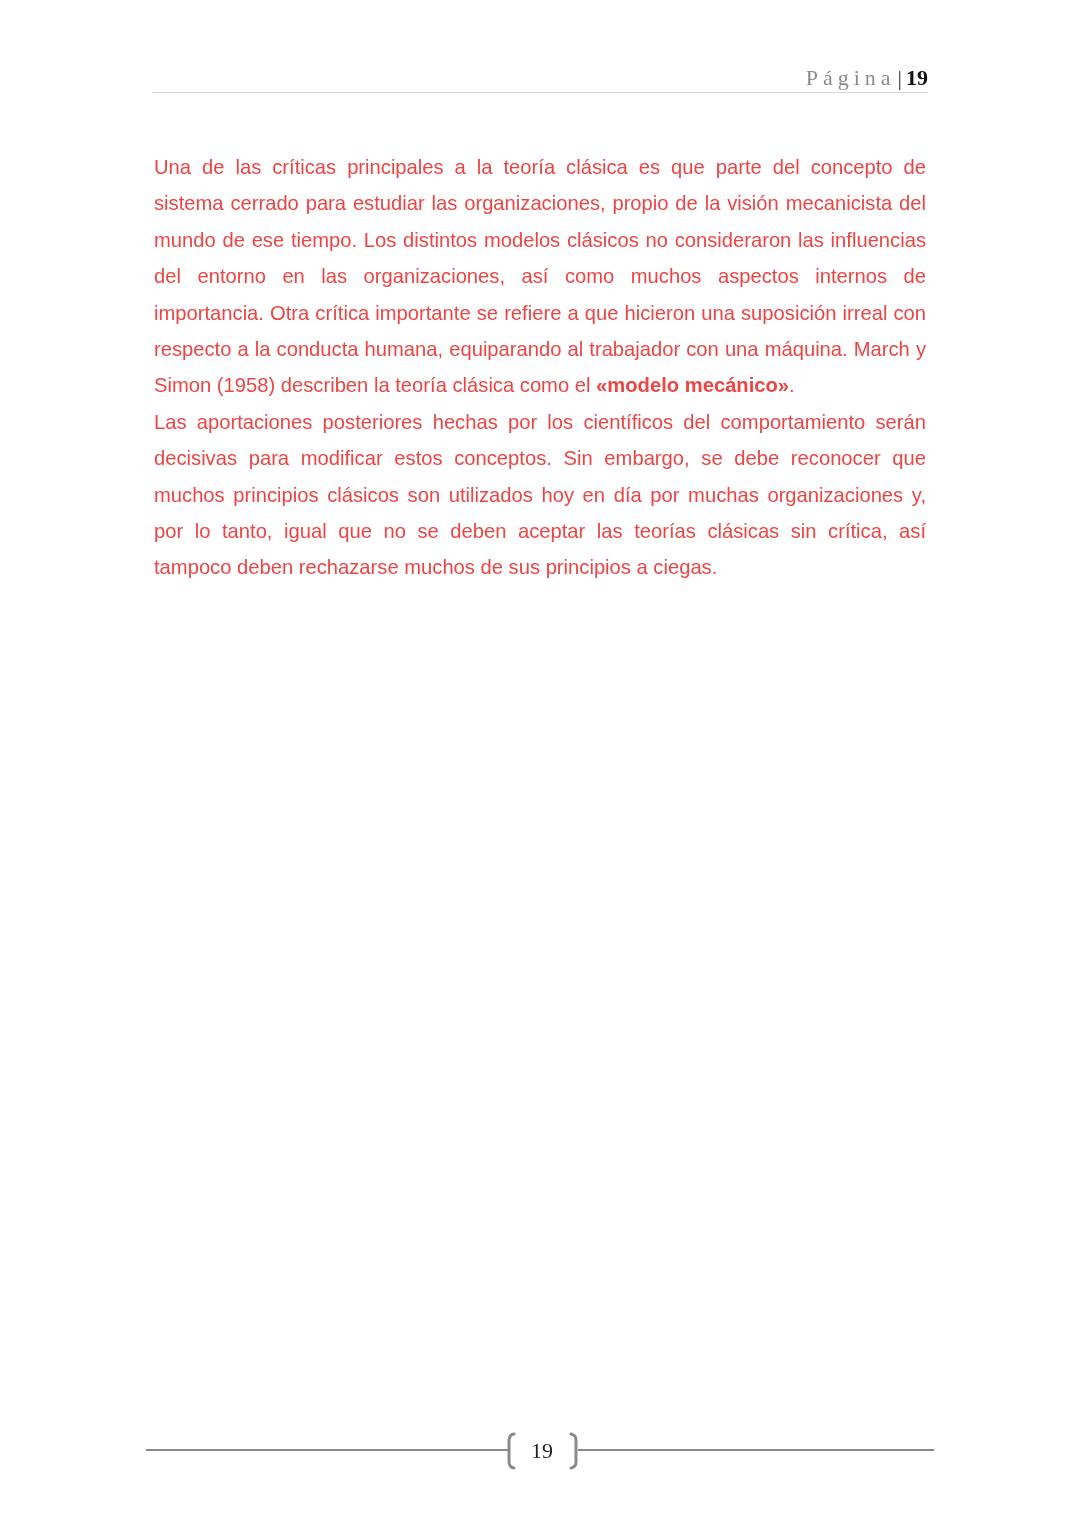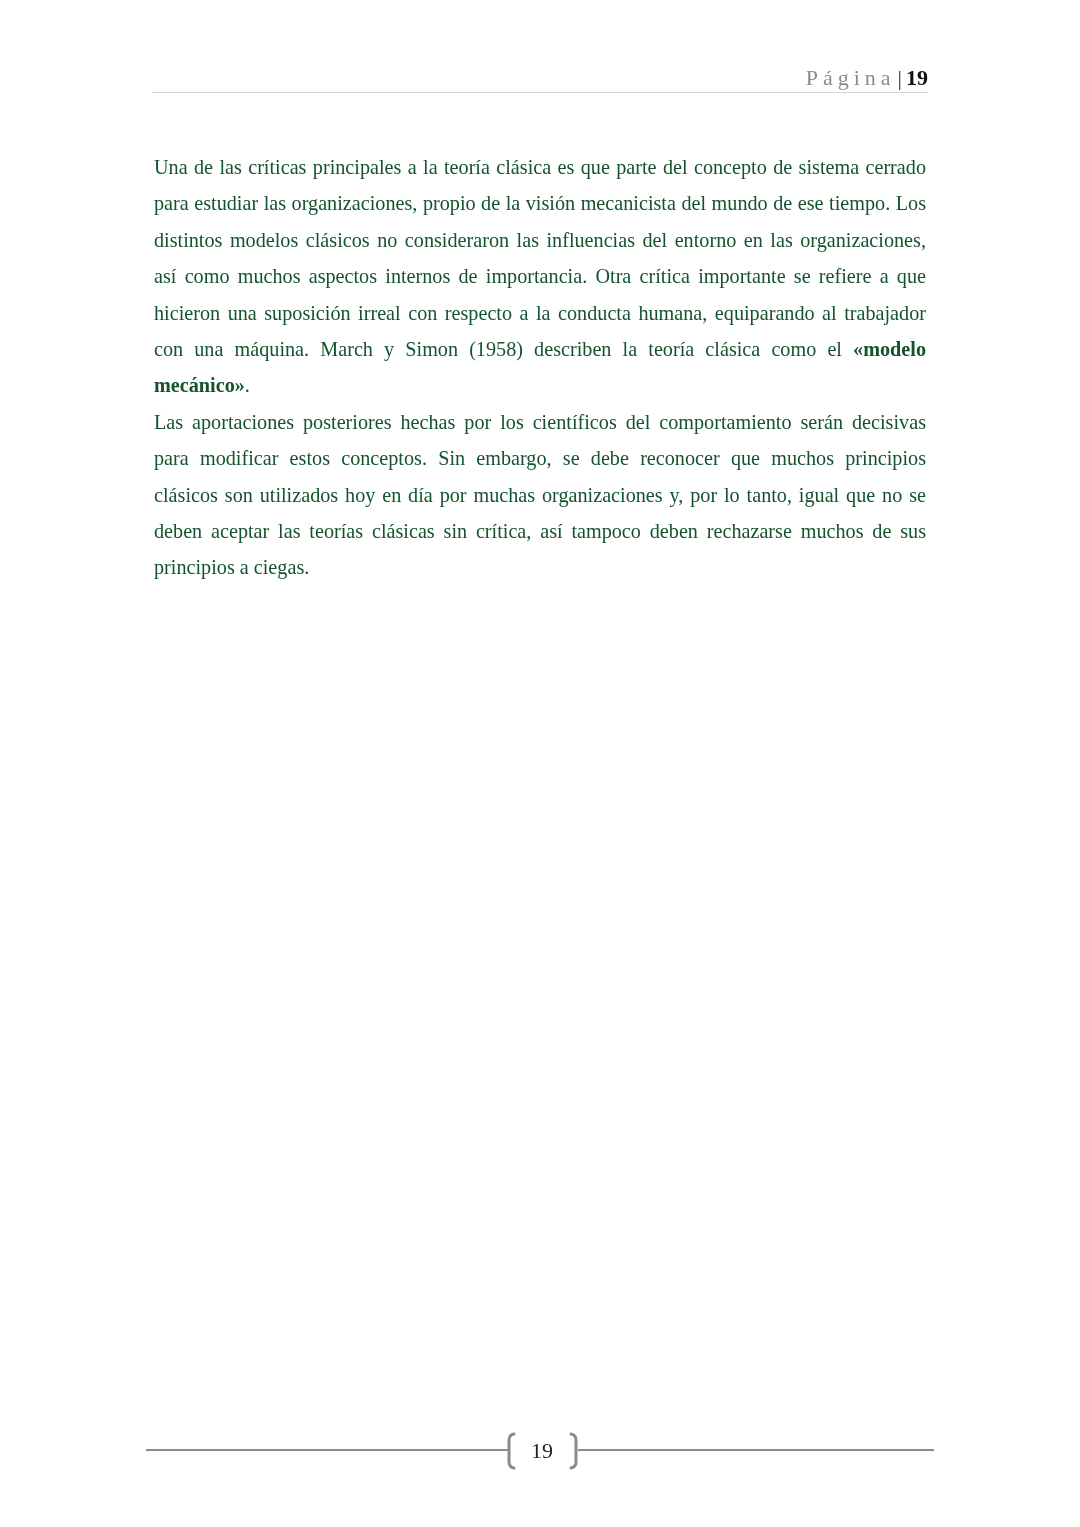--- a/index.html
+++ b/index.html
@@ -6,21 +6,21 @@
   body { width: 1080px; height: 1527px; position: relative; overflow: hidden; }
   .page { position: absolute; left: 0; top: 0; width: 1080px; height: 1527px; background: #fff; }
 
   .header { position: absolute; left: 152px; top: 64px; width: 776px; height: 28px; }
   .header-text { position: absolute; right: 0; top: 0; font-family: "Liberation Serif", "DejaVu Serif", serif; font-size: 22px; line-height: 28px; white-space: nowrap; }
   .header-label { color: #8c8c8c; letter-spacing: 5px; }
   .header-sep { color: #333; margin: 0 4px 0 2px; }
   .header-num { color: #111; font-weight: bold; }
   .header-rule { position: absolute; left: 152px; top: 92px; width: 776px; height: 1px; background: #d6d6d6; }
 
-  .body-text { position: absolute; left: 154px; top: 149px; width: 772px; font-family: Liberation Serif, serif; font-size: 20.2px; line-height: 36.4px; color: #14532d; text-align: justify; }
+  .body-text { position: absolute; left: 154px; top: 149px; width: 772px; font-family: Liberation Sans, sans-serif; font-size: 20.2px; line-height: 36.4px; color: #ef4444; text-align: justify; }
   .body-text p { margin: 0; }
   .body-text strong { font-weight: bold; }
 
   .footer { position: absolute; left: 146px; top: 1430px; width: 788px; height: 44px; }
   .footer-rule { position: absolute; top: 19px; height: 2px; background: #8a8a8a; }
   .footer-rule.left { left: 0; width: 362px; }
   .footer-rule.right { left: 432px; width: 356px; }
   .bracket { position: absolute; top: 2px; width: 10px; height: 38px; }
   .bracket.left { left: 360px; }
   .bracket.right { left: 423px; }

